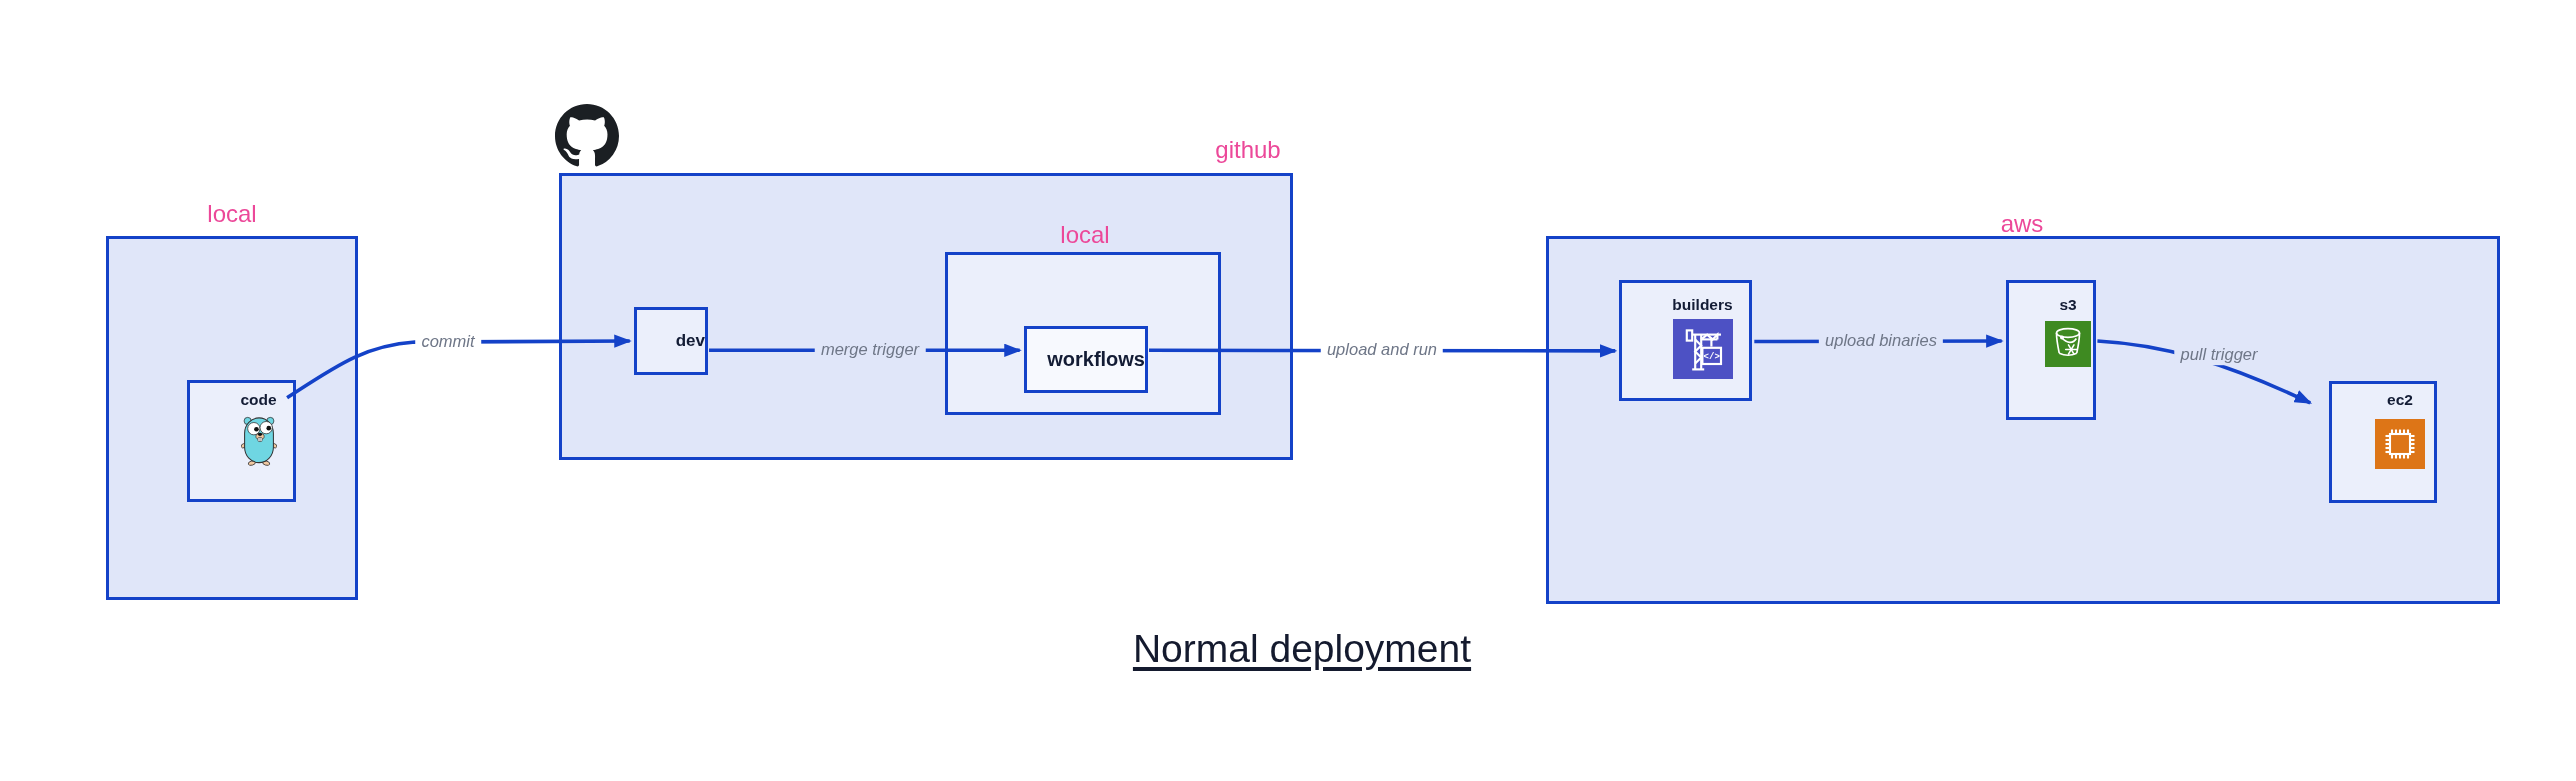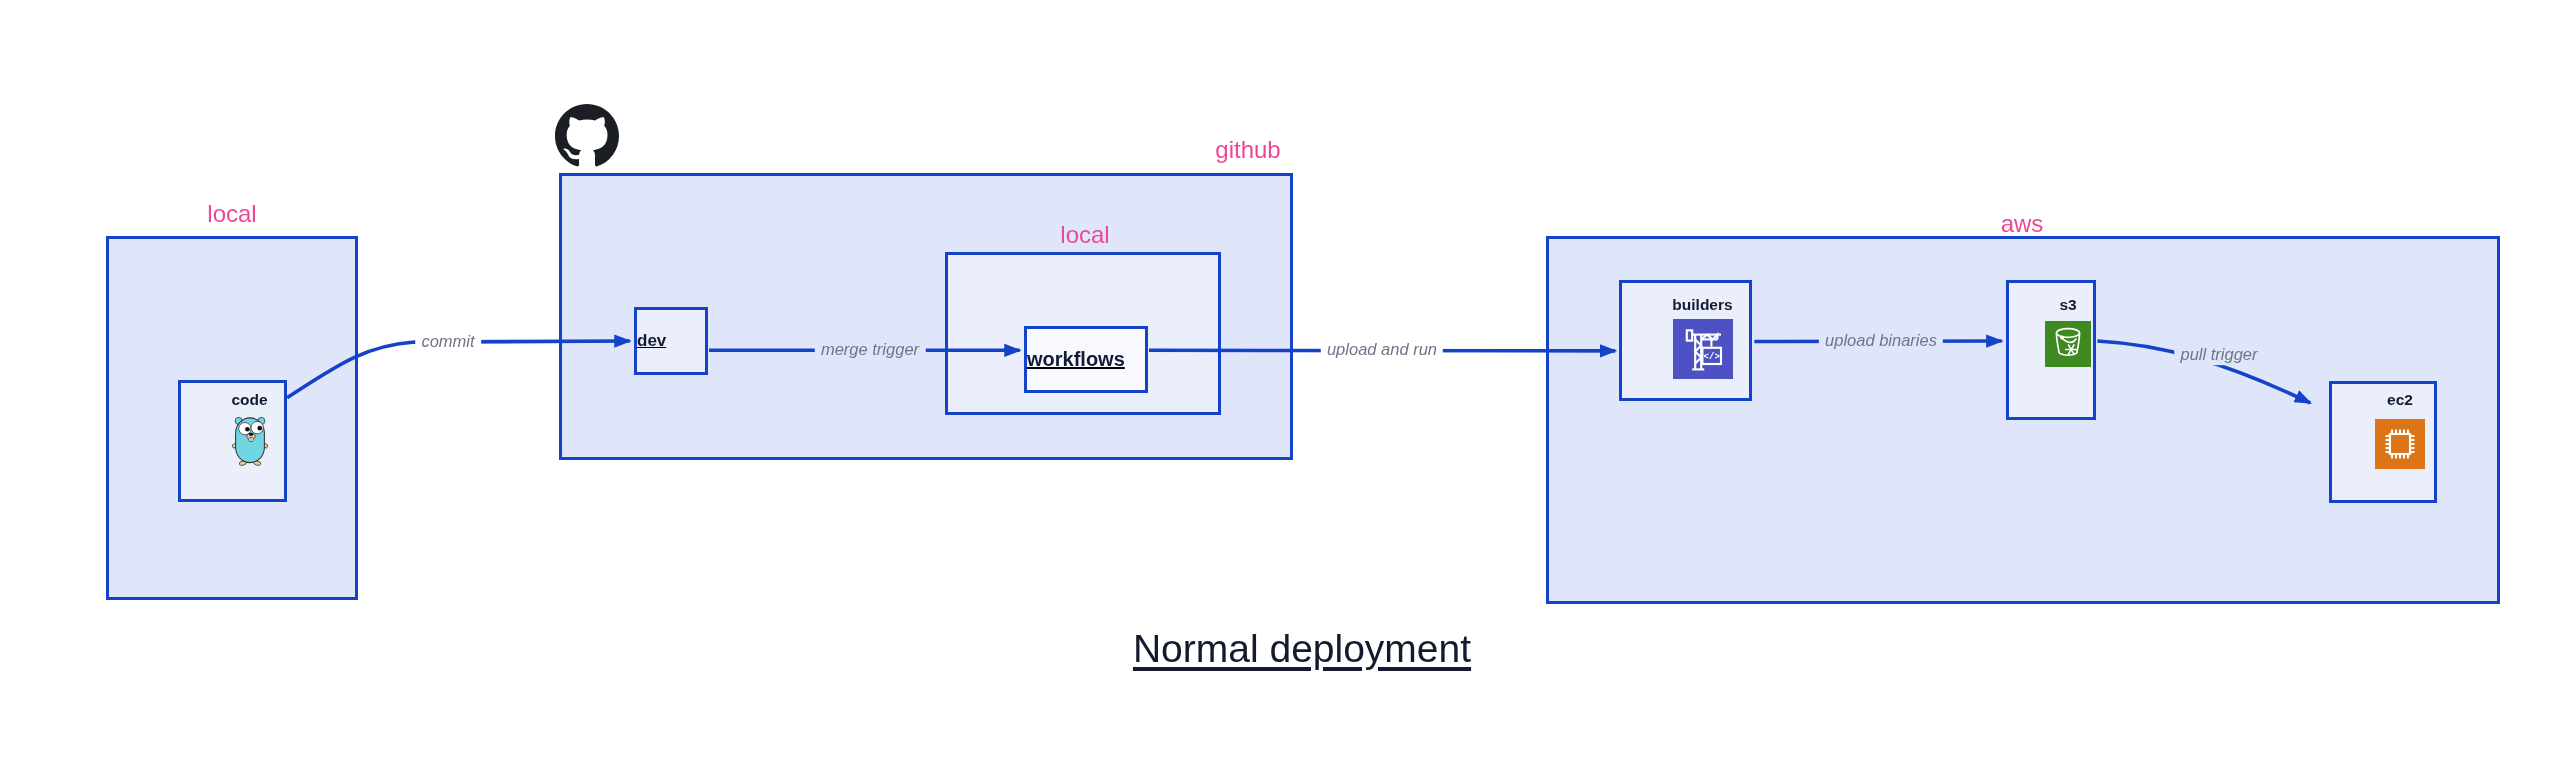--- a/index.html
+++ b/index.html
@@ -11,21 +11,21 @@
   .node-box{position:absolute;border:3.1px solid #1442c8;box-sizing:border-box;
             display:flex;flex-direction:column;align-items:center;}
   .fill-l1{background:#e0e6f9;}
   .fill-l2{background:#ebeffb;padding-left:34px;}
   .fill-l3{background:#f7f9fe;}
   .group-label{
     position:absolute;transform:translateX(-50%);color:#ec4899;
     font-size:24px;line-height:28px;white-space:nowrap;font-weight:500;
   }
   .node-label{color:#131c35;font-size:15.5px;font-weight:bold;line-height:18.5px;white-space:nowrap;}
-  .center-label{position:absolute;inset:0;display:flex;align-items:center;justify-content:flex-start;text-decoration:underline;}
+  .center-label{position:absolute;inset:0;display:flex;align-items:center;justify-content:flex-end;}
   .edge-label{
     position:absolute;transform:translate(-50%,-50%);color:#6e7687;
     font-style:italic;font-size:16.5px;line-height:19.6px;padding:0 6.2px;white-space:nowrap;
   }
   .bg-white{background:#ffffff;}
   .bg-github{background:#e0e6f9;}
   .bg-aws{background:#e0e6f9;}
   #arrow-layer{position:absolute;left:0;top:0;pointer-events:none;}
   #diagram-title{
     position:absolute;left:1302px;top:624px;transform:translateX(-50%);
@@ -46,21 +46,21 @@
 
   <div class="group-label" style="left:232px;top:200px;">local</div>
   <div class="group-label" style="left:1248px;top:136px;">github</div>
   <div class="group-label" style="left:1085px;top:221px;">local</div>
   <div class="group-label" style="left:2022px;top:201px;margin-top:9px;">aws</div>
 
   <svg width="64" height="64" style="position:absolute;left:555px;top:104px;" viewBox="0 0 16 16">
     <path fill="#1b1f23" fill-rule="evenodd" d="M8 0C3.58 0 0 3.58 0 8c0 3.54 2.29 6.53 5.47 7.59.4.07.55-.17.55-.38 0-.19-.01-.82-.01-1.49-2.01.37-2.53-.49-2.69-.94-.09-.23-.48-.94-.82-1.13-.28-.15-.68-.52-.01-.53.63-.01 1.08.58 1.23.82.72 1.21 1.87.87 2.33.66.07-.52.28-.87.51-1.07-1.78-.2-3.64-.89-3.64-3.95 0-.87.31-1.59.82-2.15-.08-.2-.36-1.02.08-2.12 0 0 .67-.21 2.2.82.64-.18 1.32-.27 2-.27s1.36.09 2 .27c1.53-1.04 2.2-.82 2.2-.82.44 1.1.16 1.92.08 2.12.51.56.82 1.27.82 2.15 0 3.07-1.87 3.75-3.65 3.95.29.25.54.73.54 1.48 0 1.07-.01 1.93-.01 2.2 0 .21.15.46.55.38A8.01 8.01 0 0 0 16 8c0-4.42-3.58-8-8-8z"></path>
   </svg>
 
-  <div class="node-box fill-l2" style="left:178px;top:380px;width:109px;height:122px;padding-top:8.2px;">
+  <div class="node-box fill-l2" style="left:187px;top:380px;width:109px;height:122px;padding-top:8.2px;">
     <div class="node-label">code</div>
     <svg class="icon-wrap" width="36" height="52" viewBox="0 0 70 100" style="margin-top:4.1px;">
       <ellipse cx="6" cy="61" rx="6" ry="4" fill="#f1c8a0" stroke="#333" stroke-width="1.5" transform="rotate(-20 6 61)"></ellipse>
       <ellipse cx="64" cy="61" rx="6" ry="4" fill="#f1c8a0" stroke="#333" stroke-width="1.5" transform="rotate(20 64 61)"></ellipse>
       <ellipse cx="21" cy="95" rx="7" ry="4" fill="#f1c8a0" stroke="#333" stroke-width="1.5" transform="rotate(-15 21 95)"></ellipse>
       <ellipse cx="49" cy="95" rx="7" ry="4" fill="#f1c8a0" stroke="#333" stroke-width="1.5" transform="rotate(15 49 95)"></ellipse>
       <circle cx="13" cy="13" r="7" fill="#6fd6e2" stroke="#333" stroke-width="1.5"></circle>
       <circle cx="57" cy="13" r="7" fill="#6fd6e2" stroke="#333" stroke-width="1.5"></circle>
       <rect x="7" y="7" width="56" height="87" rx="28" ry="30" fill="#6fd6e2" stroke="#333" stroke-width="2"></rect>
       <circle cx="25" cy="28" r="12" fill="#ffffff" stroke="#333" stroke-width="1.5"></circle>

